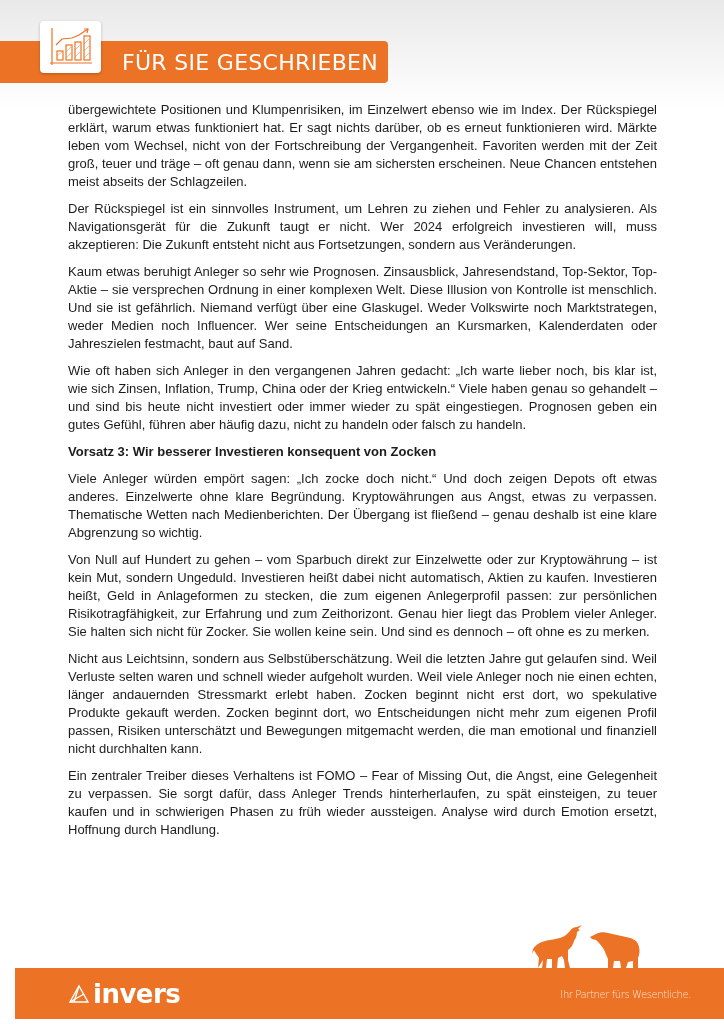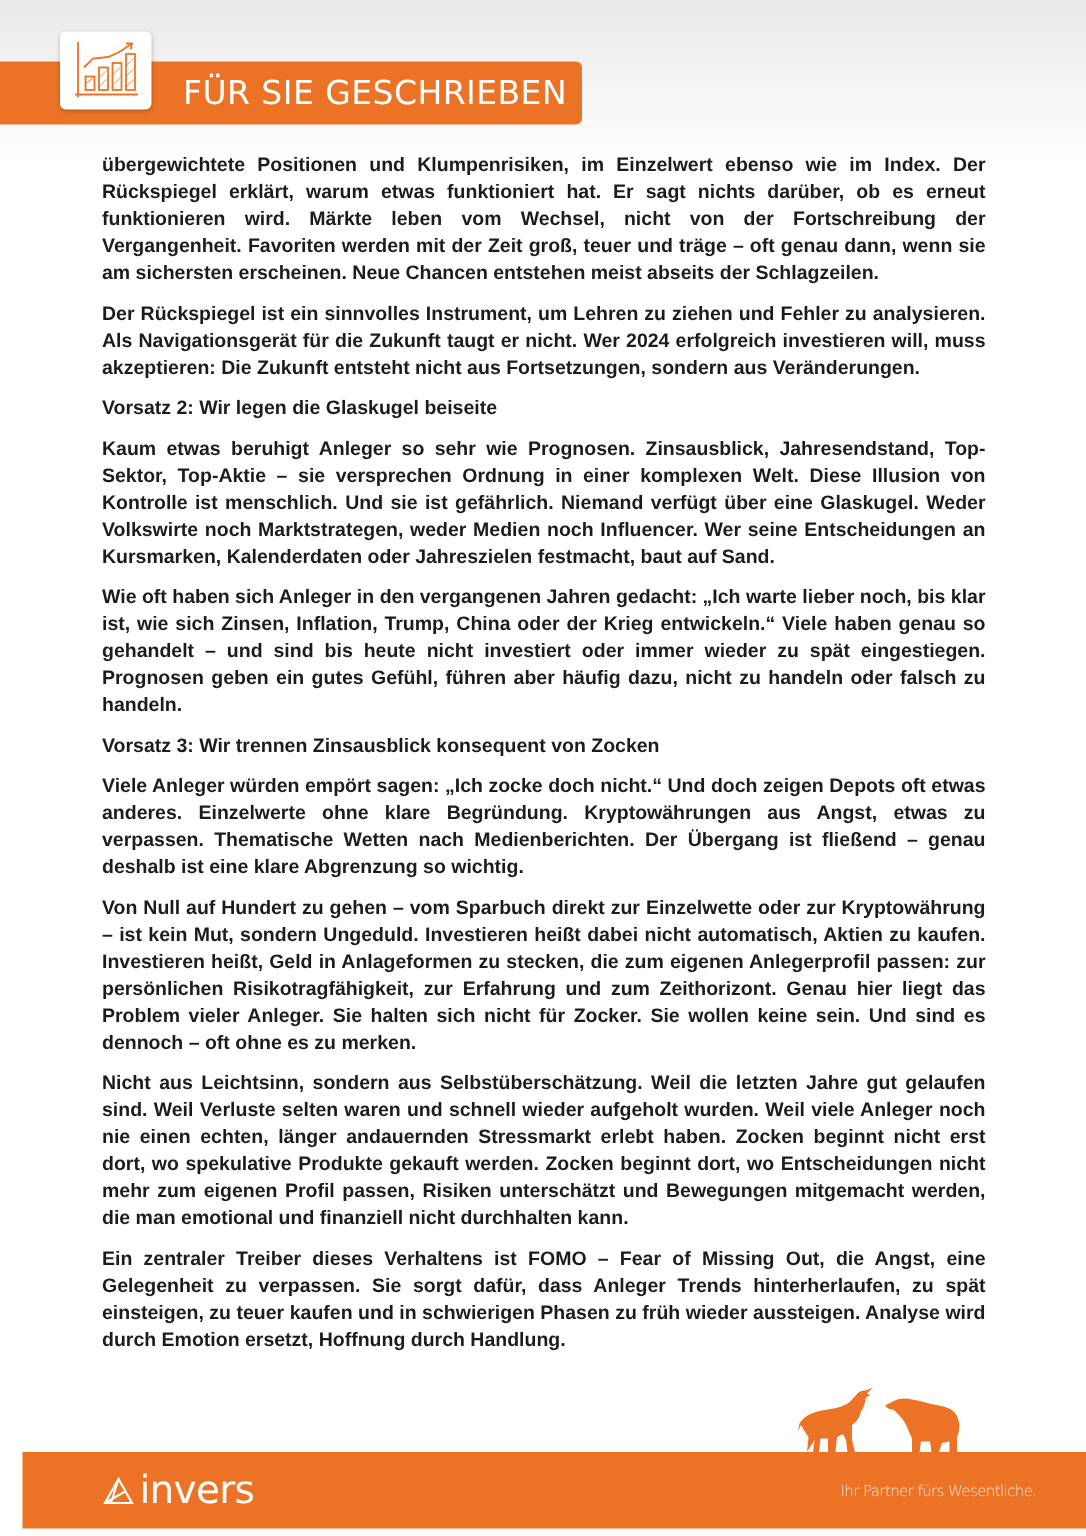--- a/index.html
+++ b/index.html
@@ -40,21 +40,20 @@
 
   .content {
     position: absolute; left: 68px; top: 101px; width: 589px;
     color: #1c1c1c;
     font-size: 13px;
     line-height: 18px;
   }
   .content p {
     margin: 0 0 9px 0;
     text-align: justify;
-    font-weight: bold;
   }
   .content h3 {
     margin: 0 0 9px 0;
     font-size: 13px;
     line-height: 18px;
     font-weight: bold;
   }
 
   .animals {
     position: absolute; left: 530px; top: 922px; width: 120px; height: 48px;
@@ -67,20 +66,21 @@
     position: absolute; left: 68px; top: 978px; height: 32px;
     display: flex; align-items: center;
   }
   .logo-text {
     color: #ffffff;
     font-family: "DejaVu Sans", sans-serif;
     font-size: 26px;
     letter-spacing: -0.5px;
     line-height: 32px;
     margin-left: 3px;
+    font-weight: bold;
   }
   .slogan {
     position: absolute; right: 33px; top: 986px;
     color: #fbe1cf;
     font-family: "DejaVu Sans", sans-serif;
     font-size: 10px;
     line-height: 18px;
     letter-spacing: -0.4px;
     font-weight: 300;
   }
@@ -113,24 +113,23 @@
       <line x1="36" y1="25" x2="41" y2="20"></line>
       <line x1="36" y1="32" x2="41" y2="27"></line>
     </g>
   </svg>
 </div>
 <div class="banner-title">FÜR SIE GESCHRIEBEN</div>
 
 <div class="content">
   <p>übergewichtete Positionen und Klumpenrisiken, im Einzelwert ebenso wie im Index. Der Rückspiegel erklärt, warum etwas funktioniert hat. Er sagt nichts darüber, ob es erneut funktionieren wird. Märkte leben vom Wechsel, nicht von der Fortschreibung der Vergangenheit. Favoriten werden mit der Zeit groß, teuer und träge – oft genau dann, wenn sie am sichersten erscheinen. Neue Chancen entstehen meist abseits der Schlagzeilen.</p>
   <p>Der Rückspiegel ist ein sinnvolles Instrument, um Lehren zu ziehen und Fehler zu analysieren. Als Navigationsgerät für die Zukunft taugt er nicht. Wer 2024 erfolgreich investieren will, muss akzeptieren: Die Zukunft entsteht nicht aus Fortsetzungen, sondern aus Veränderungen.</p>
-  <h3>Vorsatz 2: Wir legen die Glaskugel beiseite</h3>
   <p>Kaum etwas beruhigt Anleger so sehr wie Prognosen. Zinsausblick, Jahresendstand, Top-Sektor, Top-Aktie – sie versprechen Ordnung in einer komplexen Welt. Diese Illusion von Kontrolle ist menschlich. Und sie ist gefährlich. Niemand verfügt über eine Glaskugel. Weder Volkswirte noch Marktstrategen, weder Medien noch Influencer. Wer seine Entscheidungen an Kursmarken, Kalenderdaten oder Jahreszielen festmacht, baut auf Sand.</p>
   <p>Wie oft haben sich Anleger in den vergangenen Jahren gedacht: „Ich warte lieber noch, bis klar ist, wie sich Zinsen, Inflation, Trump, China oder der Krieg entwickeln.“ Viele haben genau so gehandelt – und sind bis heute nicht investiert oder immer wieder zu spät eingestiegen. Prognosen geben ein gutes Gefühl, führen aber häufig dazu, nicht zu handeln oder falsch zu handeln.</p>
-  <h3>Vorsatz 3: Wir trennen Zinsausblick konsequent von Zocken</h3>
+  <h3>Vorsatz 3: Wir besserer Investieren konsequent von Zocken</h3>
   <p>Viele Anleger würden empört sagen: „Ich zocke doch nicht.“ Und doch zeigen Depots oft etwas anderes. Einzelwerte ohne klare Begründung. Kryptowährungen aus Angst, etwas zu verpassen. Thematische Wetten nach Medienberichten. Der Übergang ist fließend – genau deshalb ist eine klare Abgrenzung so wichtig.</p>
   <p>Von Null auf Hundert zu gehen – vom Sparbuch direkt zur Einzelwette oder zur Kryptowährung – ist kein Mut, sondern Ungeduld. Investieren heißt dabei nicht automatisch, Aktien zu kaufen. Investieren heißt, Geld in Anlageformen zu stecken, die zum eigenen Anlegerprofil passen: zur persönlichen Risikotragfähigkeit, zur Erfahrung und zum Zeithorizont. Genau hier liegt das Problem vieler Anleger. Sie halten sich nicht für Zocker. Sie wollen keine sein. Und sind es dennoch – oft ohne es zu merken.</p>
   <p>Nicht aus Leichtsinn, sondern aus Selbstüberschätzung. Weil die letzten Jahre gut gelaufen sind. Weil Verluste selten waren und schnell wieder aufgeholt wurden. Weil viele Anleger noch nie einen echten, länger andauernden Stressmarkt erlebt haben. Zocken beginnt nicht erst dort, wo spekulative Produkte gekauft werden. Zocken beginnt dort, wo Entscheidungen nicht mehr zum eigenen Profil passen, Risiken unterschätzt und Bewegungen mitgemacht werden, die man emotional und finanziell nicht durchhalten kann.</p>
   <p>Ein zentraler Treiber dieses Verhaltens ist FOMO – Fear of Missing Out, die Angst, eine Gelegenheit zu verpassen. Sie sorgt dafür, dass Anleger Trends hinterherlaufen, zu spät einsteigen, zu teuer kaufen und in schwierigen Phasen zu früh wieder aussteigen. Analyse wird durch Emotion ersetzt, Hoffnung durch Handlung.</p>
 </div>
 
 <div class="animals">
   <svg width="120" height="48" viewBox="0 0 120 48">
     <g fill="#ec7325">
 

